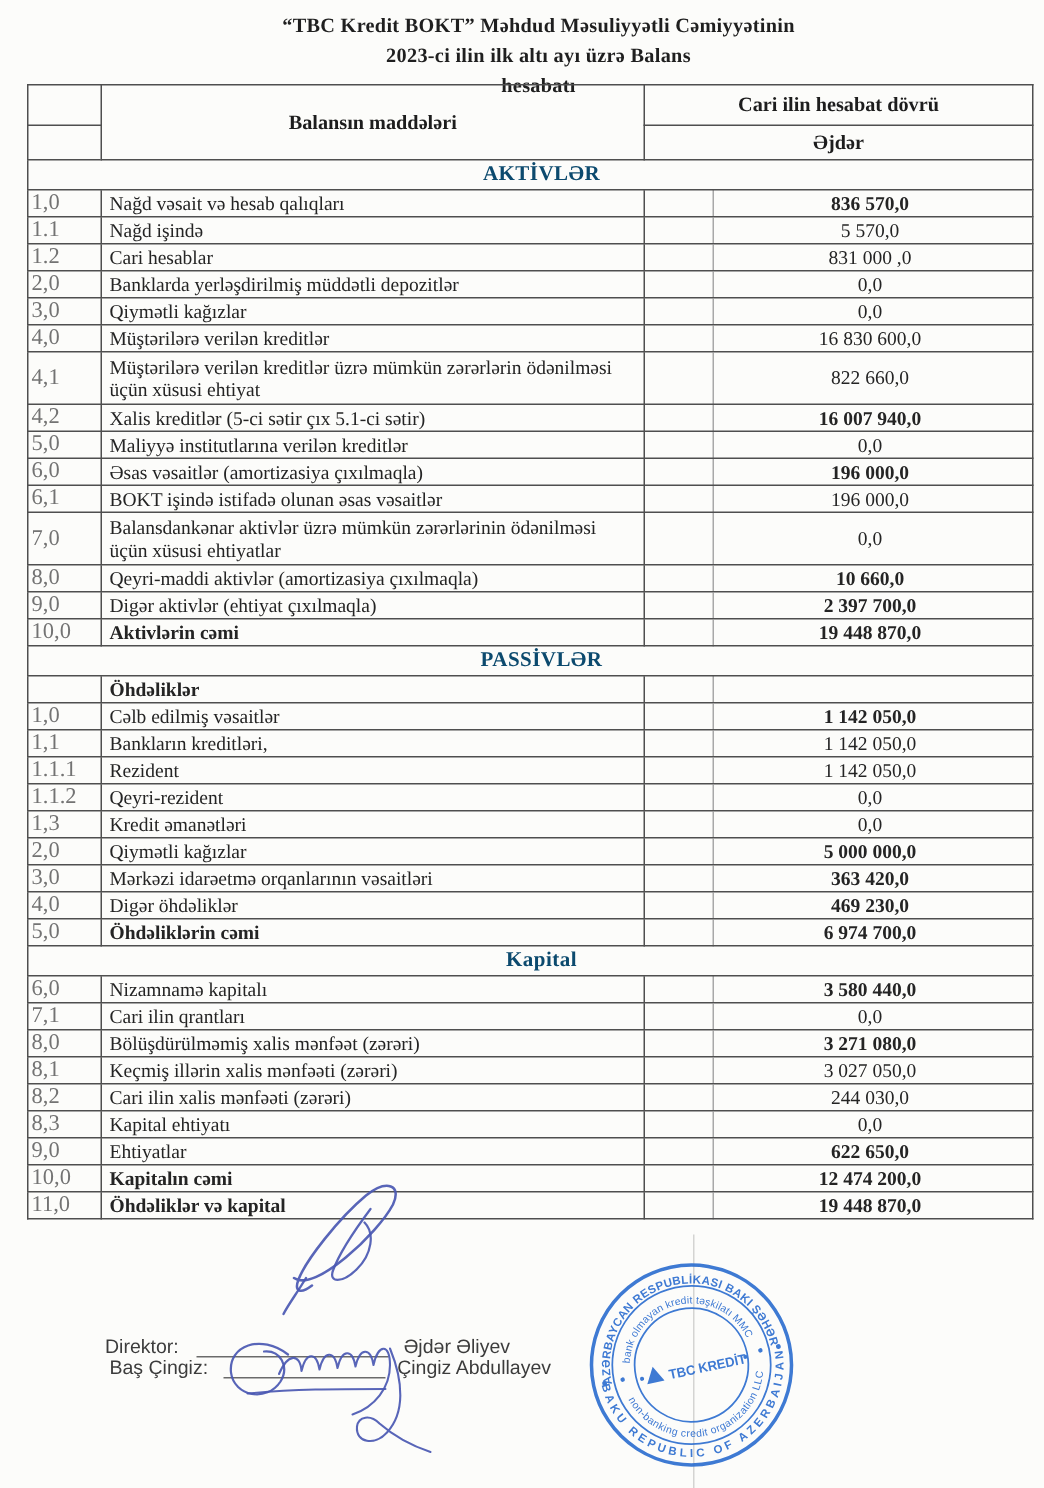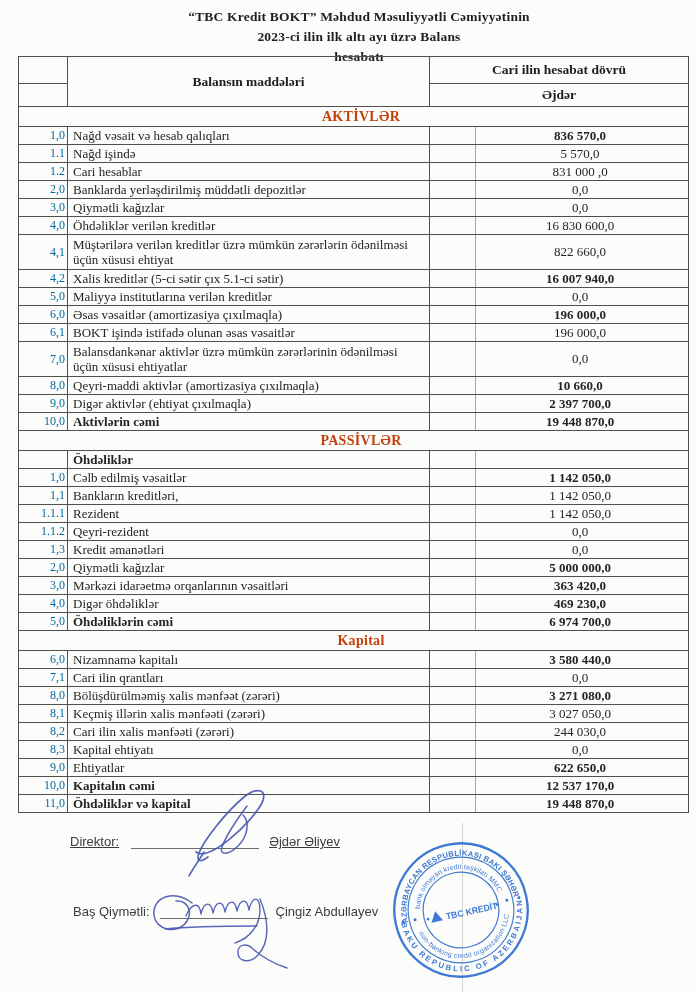--- a/index.html
+++ b/index.html
@@ -21,37 +21,37 @@
   }
   table.balance td,table.balance th{
     border:1px solid #4f4f4f;overflow:hidden;
   }
   thead tr.hr1{height:27px;}
   thead tr.hr2{height:23px;}
   th{font-weight:bold;font-size:13.5px;color:#1d1d1d;text-align:center;padding:0 2px;}
   tr.r-item{height:18px;}
   tr.r-item.tall{height:35px;}
   tr.r-section{height:20px;}
-  .c-num{font-size:12px;text-align:right;padding:0 2px;color:#0369a1;}
+  .c-num{font-size:15px;text-align:left;padding:0 2px;color:#737373;}
   .c-label{font-size:13px;padding:0 5px;line-height:15px;}
   .c-val{font-size:13px;text-align:center;padding:0 6px 0 2px;}
   .c-gap{border-right-color:#a8a8a8 !important;}
   .c-section{
     font-weight:bold;font-size:14px;text-align:center;padding-left:16px;
-    color:#c2410c;letter-spacing:.3px;
+    color:#0c4a6e;letter-spacing:.3px;
   }
   .b{font-weight:bold;}
   
   .fold-line{position:absolute;left:462px;top:823px;width:1px;height:169px;background:#d4d4d2;}
   
   .sig-row{
     position:absolute;display:flex;align-items:flex-end;
     font-family:"Liberation Sans",sans-serif;font-size:13px;color:#3c3c3c;
   }
-  .sig-director{left:70px;top:833px;text-decoration:underline;}
+  .sig-director{left:70px;top:889px;}
   .sig-accountant{left:73px;top:903px;}
   .sig-line{display:inline-block;height:15px;border-bottom:1.3px solid #6a6a6a;}
   .sig-director .sig-line{width:128px;margin:0 10px 0 12px;}
   .sig-accountant .sig-line{width:108px;margin:0 8px 0 10px;}
   .sig-name{white-space:nowrap;}
   
   .pen{position:absolute;pointer-events:none;}
   .pen path{fill:none;stroke:#4a58b2;stroke-linecap:round;stroke-linejoin:round;opacity:.92;}
   .pen-director{left:135px;top:750px;width:140px;height:135px;}
   .pen-accountant{left:140px;top:885px;width:160px;height:95px;}
@@ -132,21 +132,21 @@
 
     <tr class="r-item">
       <td class="c-num">3,0</td>
       <td class="c-label">Qiymətli kağızlar</td>
       <td class="c-gap"></td>
       <td class="c-val">0,0</td>
     </tr>
 
     <tr class="r-item">
       <td class="c-num">4,0</td>
-      <td class="c-label">Öhdəliklər verilən kreditlər</td>
+      <td class="c-label">Müştərilərə verilən kreditlər</td>
       <td class="c-gap"></td>
       <td class="c-val">16 830 600,0</td>
     </tr>
 
     <tr class="r-item tall">
       <td class="c-num">4,1</td>
       <td class="c-label">Müştərilərə verilən kreditlər üzrə mümkün zərərlərin ödənilməsi üçün xüsusi ehtiyat</td>
       <td class="c-gap"></td>
       <td class="c-val">822 660,0</td>
     </tr>
@@ -331,42 +331,42 @@
       <td class="c-num">9,0</td>
       <td class="c-label">Ehtiyatlar</td>
       <td class="c-gap"></td>
       <td class="c-val b">622 650,0</td>
     </tr>
 
     <tr class="r-item">
       <td class="c-num">10,0</td>
       <td class="c-label b">Kapitalın cəmi</td>
       <td class="c-gap"></td>
-      <td class="c-val b">12 537 170,0</td>
+      <td class="c-val b">12 474 200,0</td>
     </tr>
 
     <tr class="r-item">
       <td class="c-num">11,0</td>
       <td class="c-label b">Öhdəliklər və kapital</td>
       <td class="c-gap"></td>
       <td class="c-val b">19 448 870,0</td>
     </tr>
   </tbody>
   </table>
 
   <div class="fold-line"></div>
 
   <div class="sig-row sig-director">
     <span>Direktor:</span>
     <span class="sig-line"></span>
     <span class="sig-name">Əjdər Əliyev</span>
   </div>
 
   <div class="sig-row sig-accountant">
-    <span>Baş Qiymətli:</span>
+    <span>Baş Çingiz:</span>
     <span class="sig-line"></span>
     <span class="sig-name">Çingiz Abdullayev</span>
   </div>
 
   <svg class="pen pen-director" viewBox="0 0 140 135">
     <path d="M 61 102 C 75 112, 117 72, 127 53 C 133 40, 123 36, 109 47 C 91 62, 69 90, 64 103 C 61 111, 65 113, 73 107" stroke-width="1.7"></path>
     <path d="M 112 56 C 103 68, 91 86, 87 97 C 84 105, 93 106, 103 96 C 113 86, 115 72, 108 65" stroke-width="1.5"></path>
     <path d="M 69 102 C 63 112, 57 120, 54 126" stroke-width="1.6"></path>
   </svg>
 

